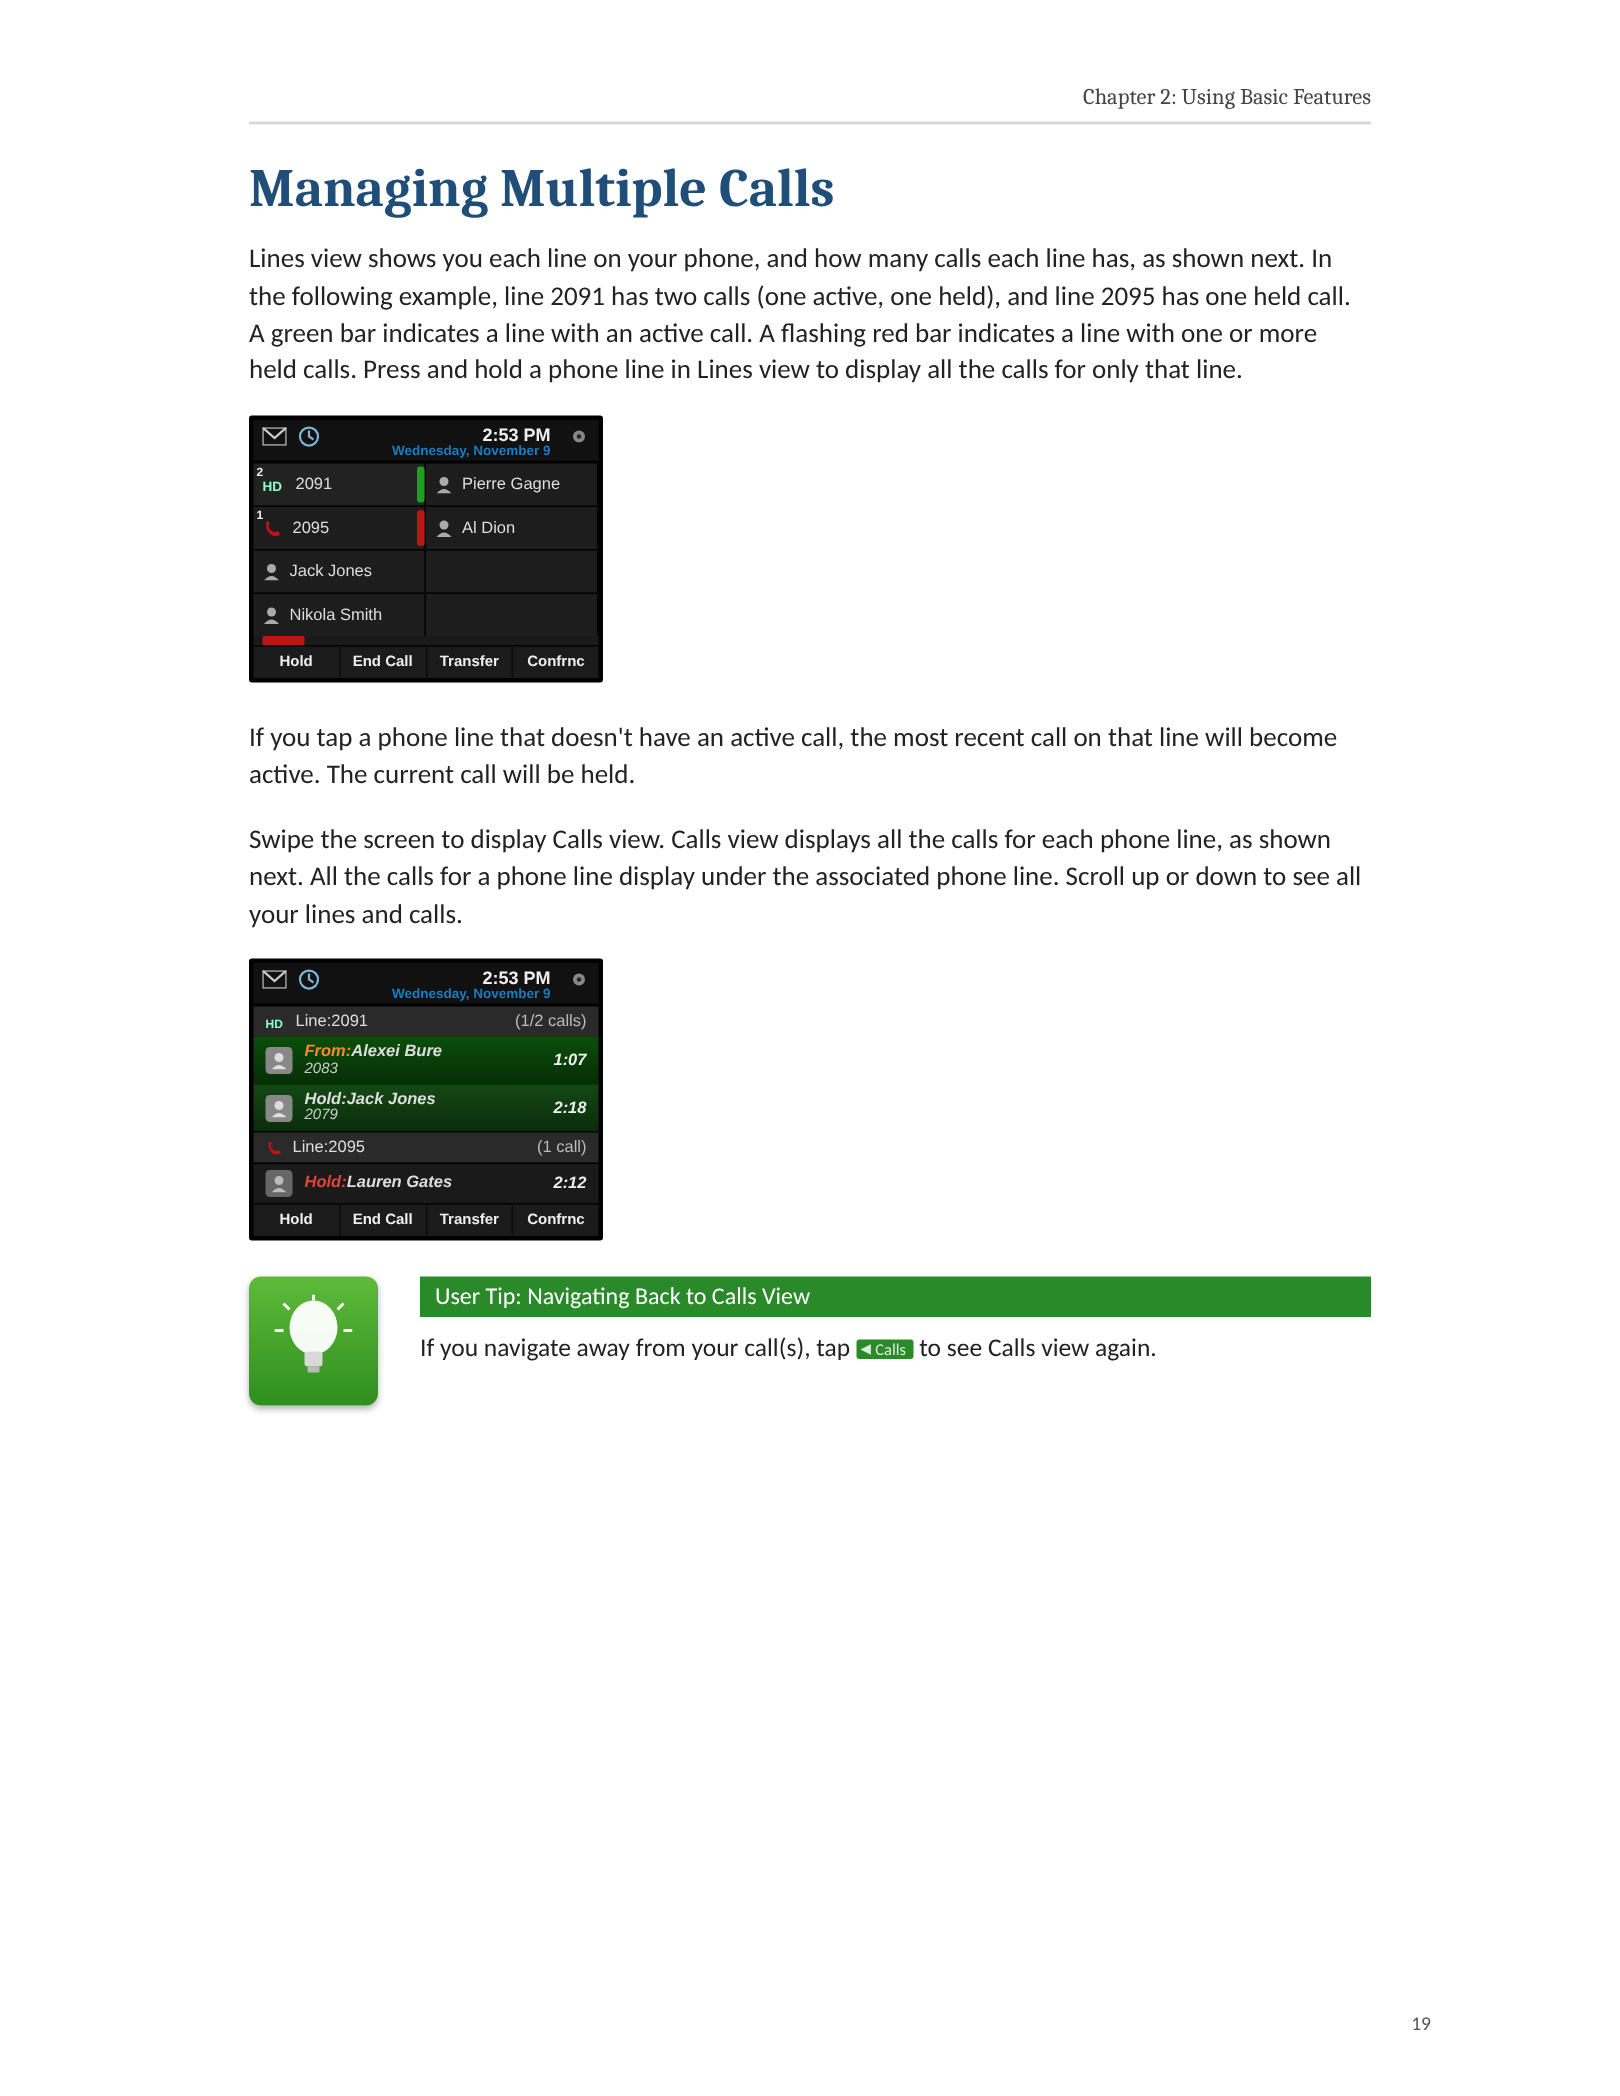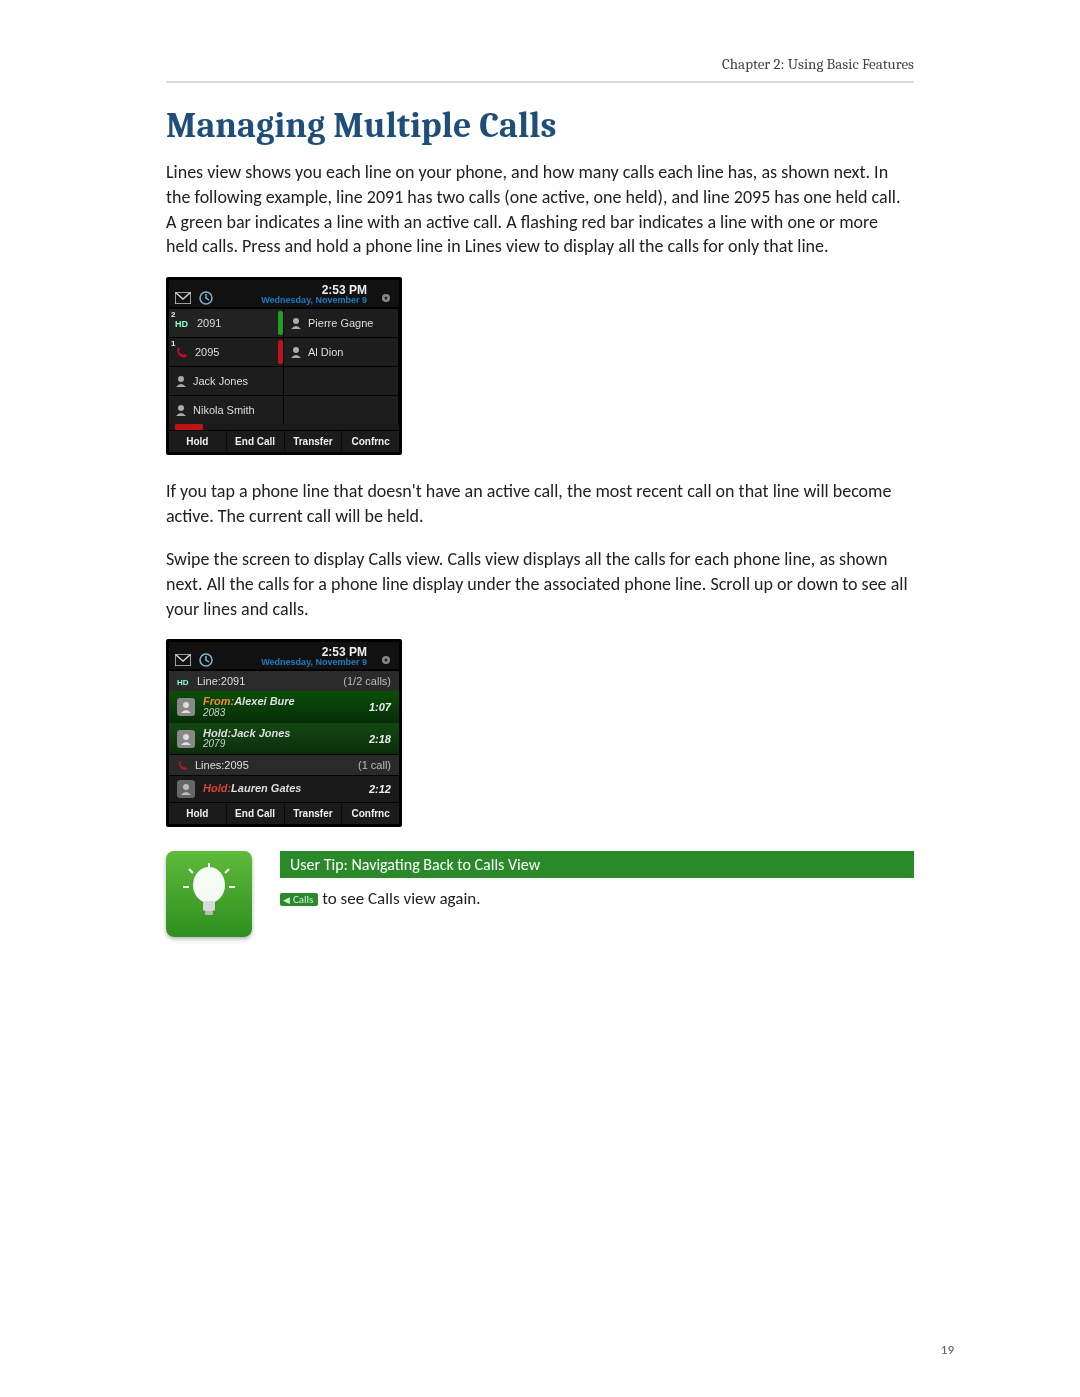--- a/index.html
+++ b/index.html
@@ -56,21 +56,21 @@
     border: 3px solid #000;
     border-radius: 2px;
     color: #ddd;
     font-family: "Segoe UI", Arial, sans-serif;
     font-size: 11px;
     margin-bottom: 24px;
     overflow: hidden;
   }
   .ph-status {
     display: flex;
-    align-items: flex-end;
+    align-items: flex-start;
     padding: 4px 6px 2px 6px;
     background: #111;
     border-bottom: 1px solid #000;
     gap: 6px;
     position: relative;
   }
   .ph-status .icons {
     display: flex;
     gap: 8px;
     align-items: center;
@@ -451,21 +451,21 @@
       </div>
       <span class="timer">2:18</span>
     </div>
 
     <div class="cv-line-hdr">
       <span>
         <svg width="12" height="12" viewBox="0 0 14 14">
             <path d="M3 2 Q1 7 5 11 Q9 14 12 11 L10 9 Q8 11 5 8 Q3 5 5 4 Z" fill="#c01414"></path>
           </svg>
       </span>
-      <span>Lines:2095</span>
+      <span>Line:2095</span>
       <span class="count">(1 call)</span>
     </div>
 
     <div class="call-row red-hold">
       <div class="avatar">
         <svg width="12" height="12" viewBox="0 0 12 12">
             <circle cx="6" cy="4" r="3" fill="#bbb"></circle>
             <path d="M1 12 Q6 6 11 12 Z" fill="#bbb"></path>
           </svg>
       </div>
@@ -489,20 +489,21 @@
       <svg width="52" height="62" viewBox="0 0 52 62">
         <ellipse cx="26" cy="22" rx="16" ry="18" fill="#ffffff" opacity="0.95"></ellipse>
         <rect x="20" y="38" width="12" height="10" rx="2" fill="#d9d9d9"></rect>
         <rect x="22" y="48" width="8" height="4" rx="1" fill="#bbb"></rect>
         <path d="M26 4 L26 0 M10 10 L6 6 M42 10 L46 6 M6 24 L0 24 M46 24 L52 24" stroke="#fff" stroke-width="2"></path>
       </svg>
     </div>
     <div class="tip-body">
       <div class="tip-header">User Tip: Navigating Back to Calls View</div>
       <div class="tip-text">
+        <span>If you navigate away from your call(s), tap </span>
         <span class="calls-chip">
           <span class="chev">◀</span>
           <span>Calls</span>
         </span>
         <span> to see Calls view again.</span>
       </div>
     </div>
   </div>
 
   <div class="page-number">19</div>

